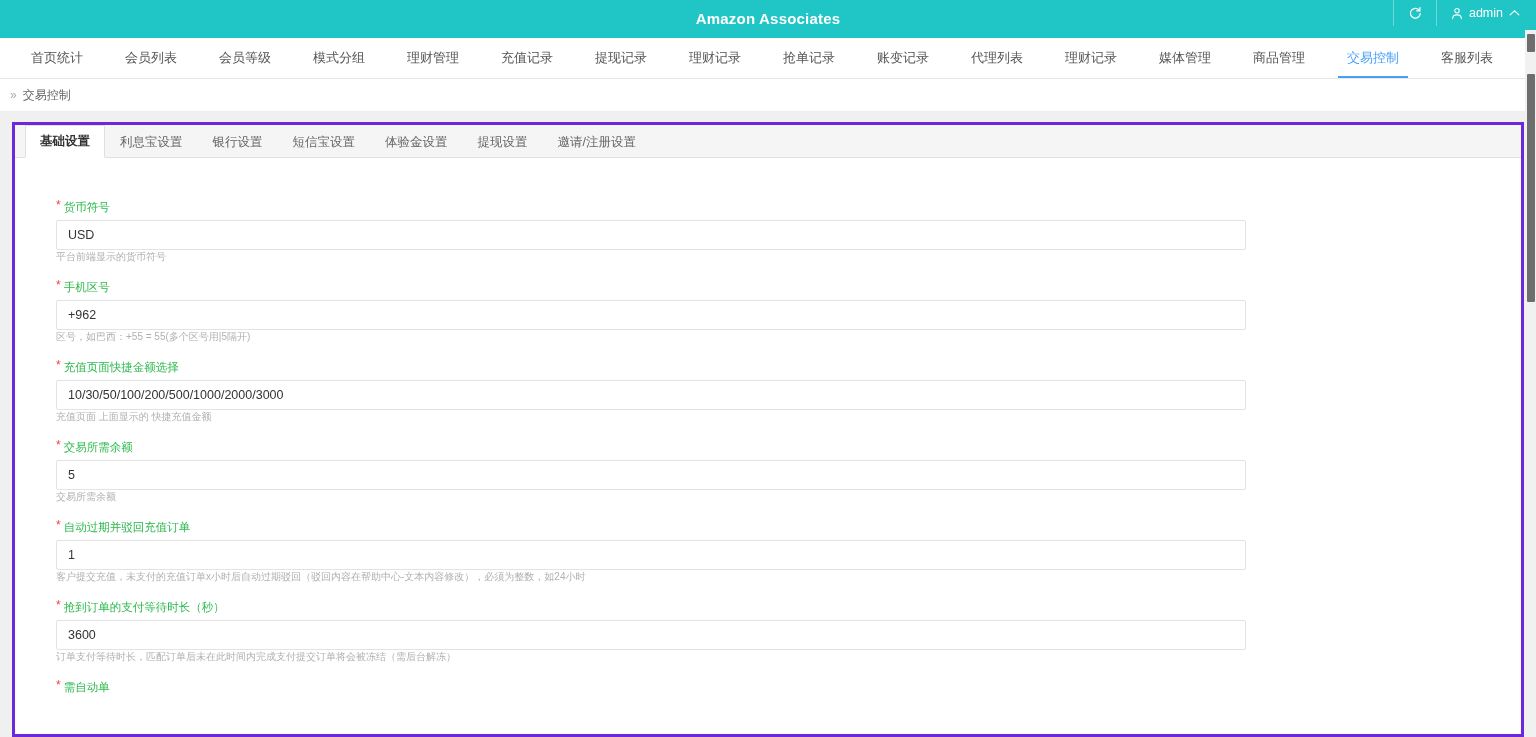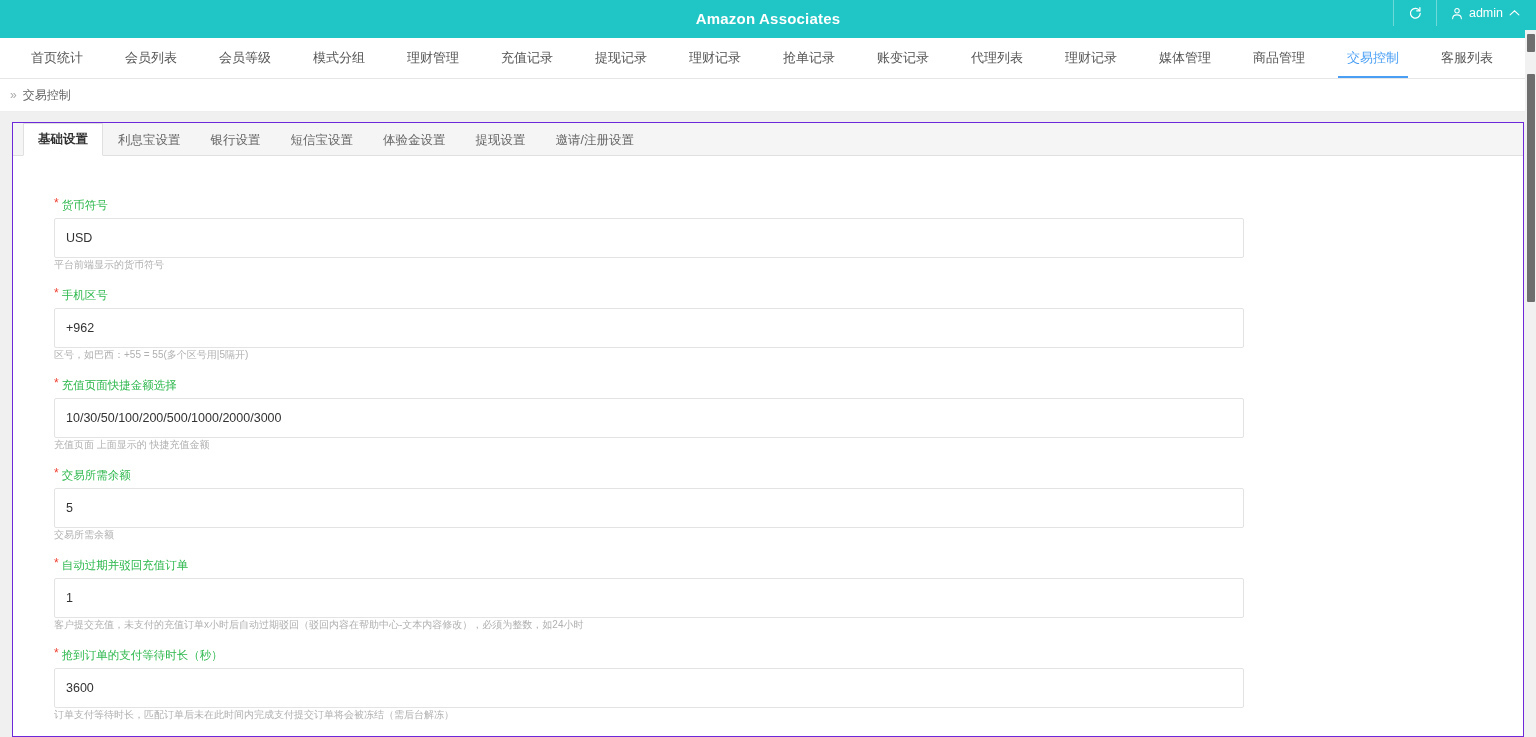--- a/index.html
+++ b/index.html
@@ -102,21 +102,21 @@
 
   
   .content {
     background: #f0f0f0;
     padding: 10px 12px 0 12px;
     height: calc(737px - 38px - 41px - 33px);
     overflow: hidden;
   }
   .panel {
     background: #ffffff;
-    border: 1px solid #6d28d9;
+    border: 3px solid #6d28d9;
     height: 100%;
     overflow: hidden;
     position: relative;
   }
 
   
   .tabs {
     display: flex;
     align-items: stretch;
     height: 33px;
@@ -164,21 +164,21 @@
     gap: 3px;
   }
   .req {
     color: #f04134;
     font-size: 12px;
     line-height: 11px;
   }
   .f-input {
     display: block;
     width: 1190px;
-    height: 40px;
+    height: 30px;
     padding: 0 11px;
     font-size: 12.5px;
     color: #333333;
     background: #ffffff;
     border: 1px solid #e3e3e3;
     border-radius: 2px;
     outline: none;
     font-family: "Liberation Sans", "DejaVu Sans", sans-serif;
   }
   .f-help {

